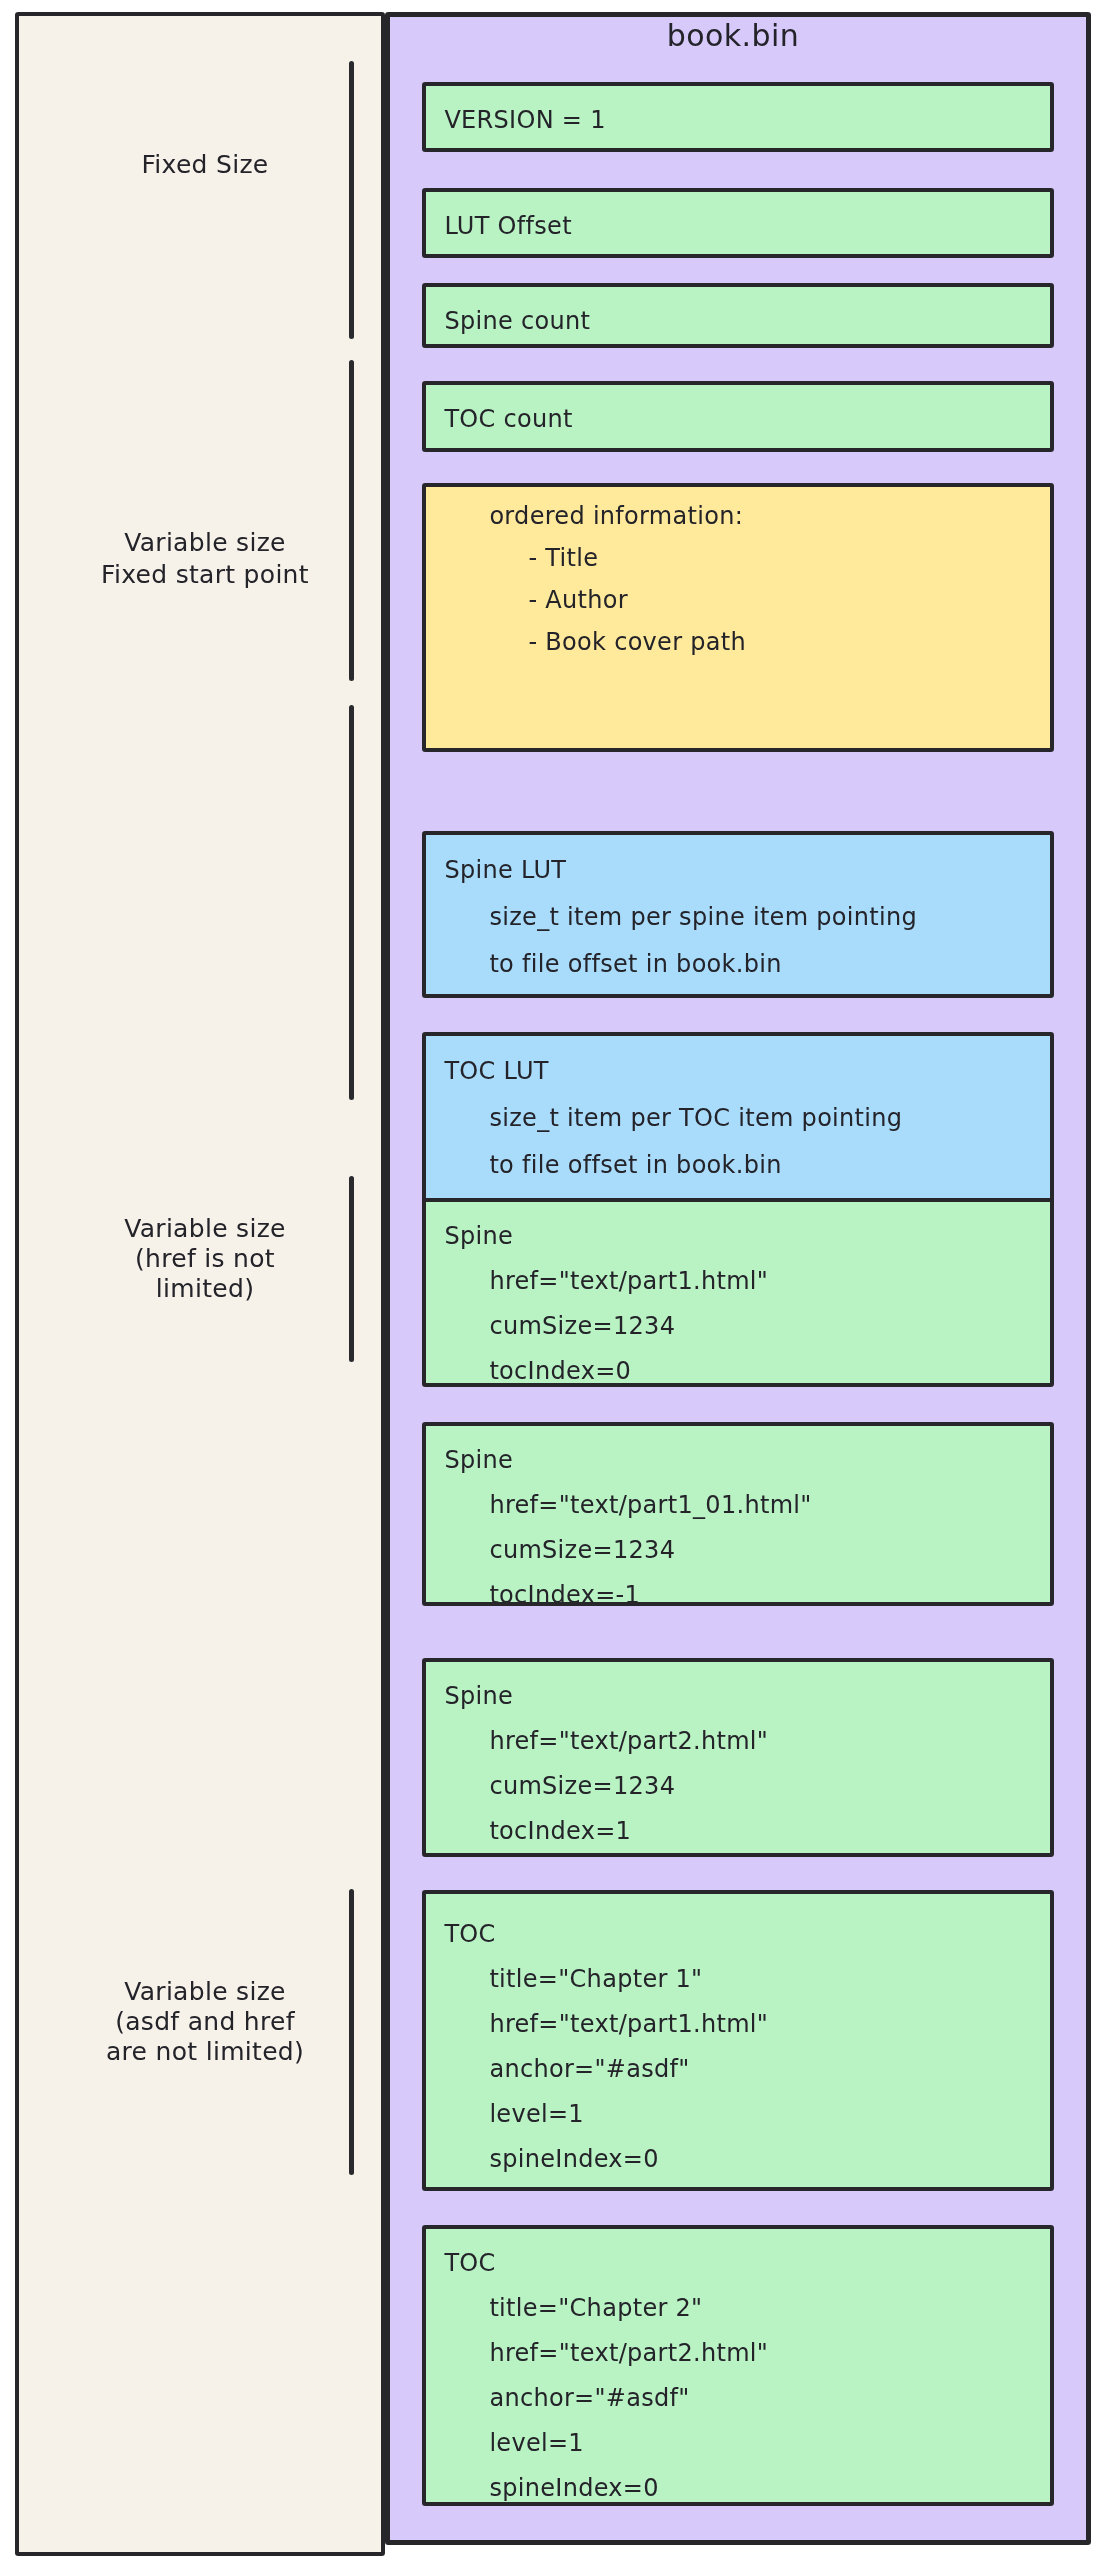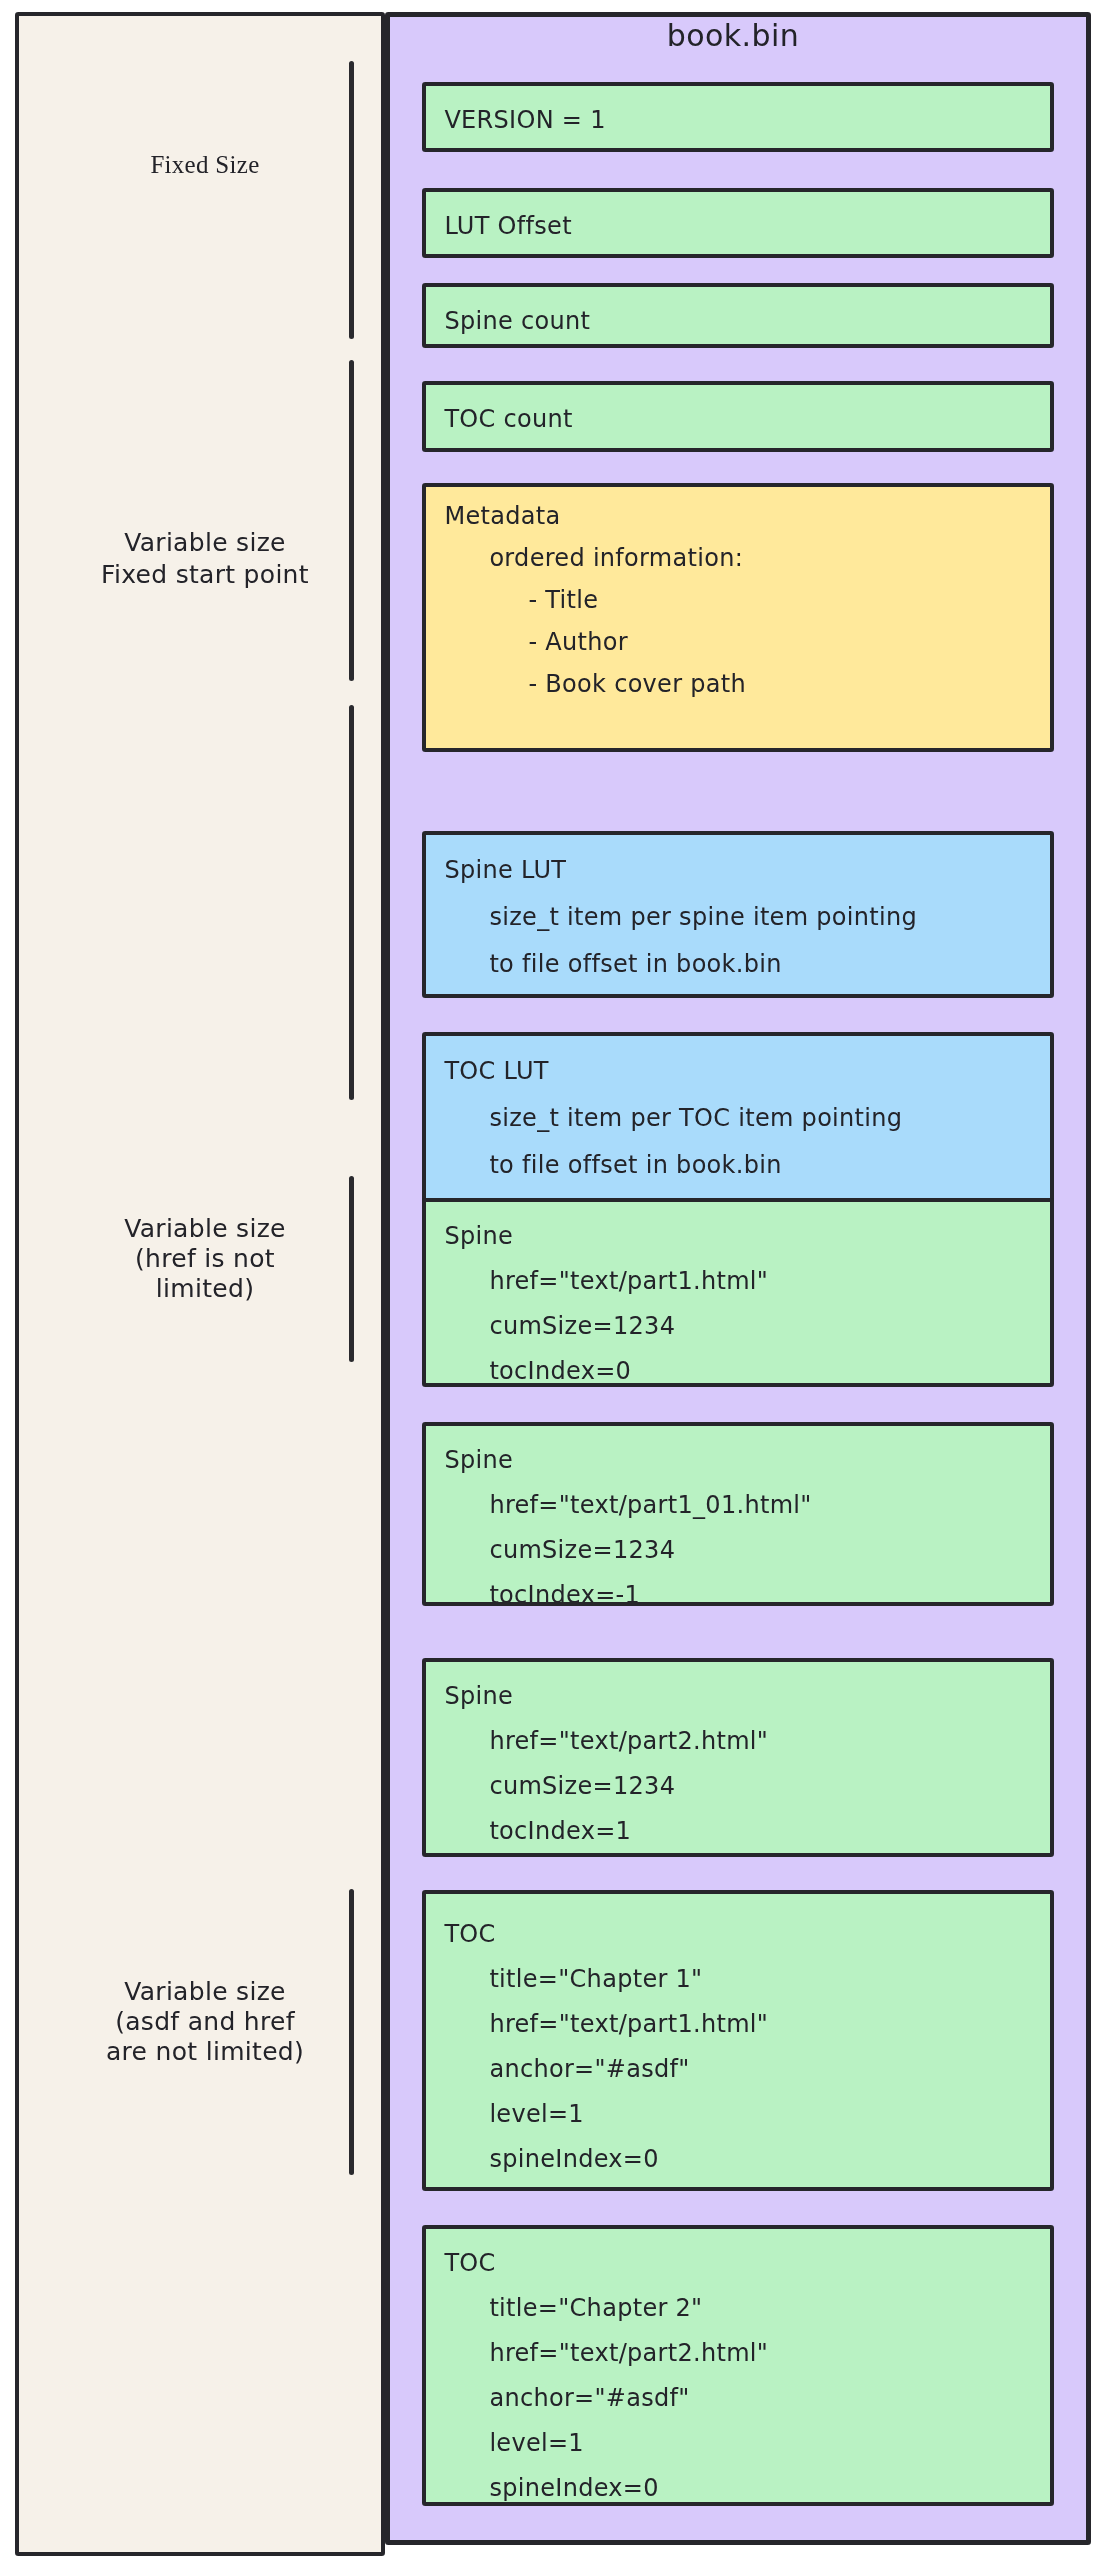--- a/index.html
+++ b/index.html
@@ -58,21 +58,21 @@
   .pad-lg{padding-top:18.4px;}
   .line{white-space:nowrap;}
 </style>
 </head>
 <body>
 
 <div class="canvas">
 
   <div class="panel-left"></div>
 
-  <div class="side-label" style="top:149px;font-family:Liberation Serif, serif;">
+  <div class="side-label" style="top:149px;">
     <div class="line">Fixed Size</div>
   </div>
   <div class="side-label" style="top:527px;">
     <div class="line">Variable size</div>
     <div class="line">Fixed start point</div>
   </div>
   <div class="side-label" style="top:1214px;line-height:30px;">
     <div class="line">Variable size</div>
     <div class="line">(href is not</div>
     <div class="line">limited)</div>
@@ -99,21 +99,20 @@
     <div class="line">LUT Offset</div>
   </div>
   <div class="box green box-single" style="top:283px;height:65px;">
     <div class="line">Spine count</div>
   </div>
   <div class="box green box-single" style="top:381px;height:71px;">
     <div class="line">TOC count</div>
   </div>
 
   <div class="box yellow box-meta" style="top:483px;height:269px;">
-    <div class="line">Metadata</div>
     <div class="line i1">ordered information:</div>
     <div class="line i2">- Title</div>
     <div class="line i2">- Author</div>
     <div class="line i2">- Book cover path</div>
   </div>
 
   <div class="box blue box-blue" style="top:786px;height:167px;">
     <div class="line">Spine LUT</div>
     <div class="line i1">size_t item per spine item pointing</div>
     <div class="line i1">to file offset in book.bin</div>

